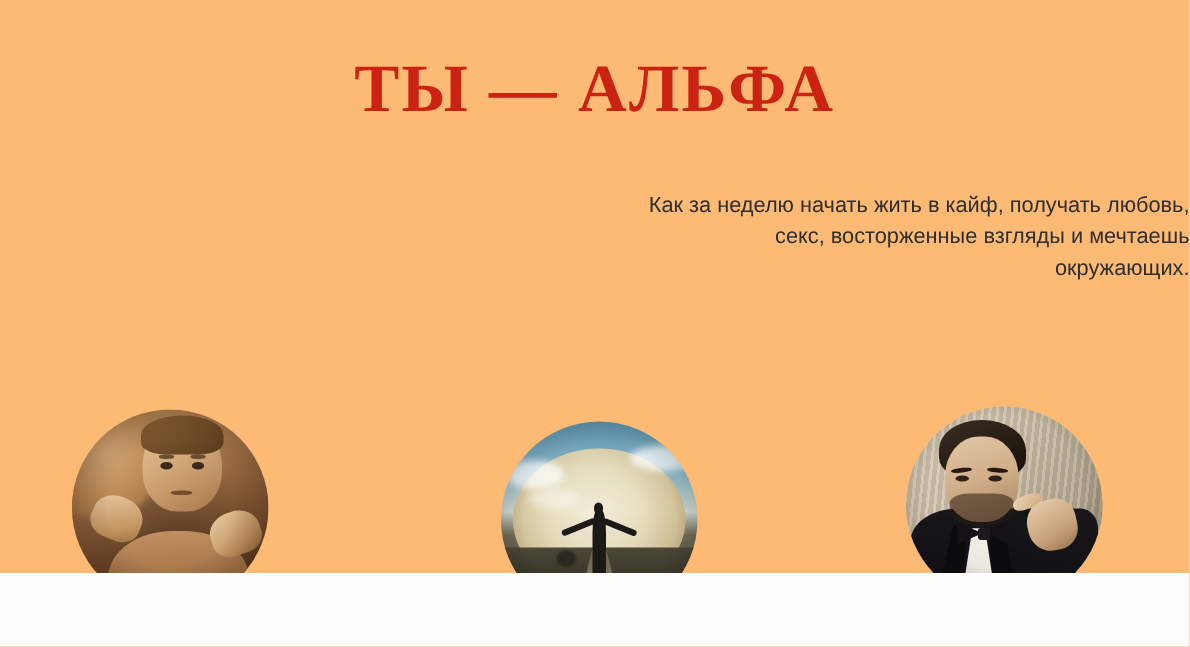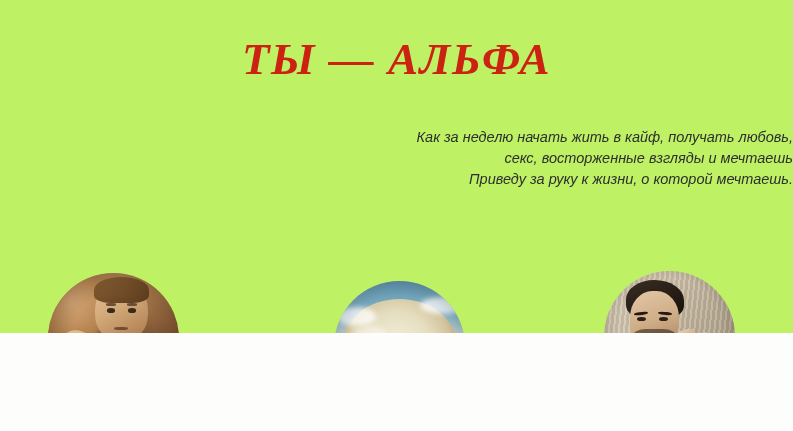--- a/index.html
+++ b/index.html
@@ -11,25 +11,24 @@
     width: 793px;
     height: 431px;
     overflow: hidden;
     background: #fdfdfb;
     font-family: "Liberation Sans", sans-serif;
     position: relative;
   }
 
   .page {
     width: 793px;
-    height: 333px;
+    height: 382px;
     position: relative;
-    background: #bef264;
+    background: #fdba74;
     overflow: hidden;
-    font-style: italic;
   }
 
   
   .hero-heading {
     position: absolute;
     top: 14px;
     left: 0;
     width: 793px;
     text-align: center;
     font-family: "Liberation Serif", "DejaVu Serif", serif;
@@ -367,21 +366,21 @@
 
 <div class="page">
 
   <h1 class="hero-heading">
     <span class="line-1">ТЫ — АЛЬФА</span>
   </h1>
 
   <div class="hero-subtitle">
     <span class="sub-line">Как за неделю начать жить в кайф, получать любовь,</span>
     <span class="sub-line">секс, восторженные взгляды и мечтаешь</span>
-    <span class="sub-line">Приведу за руку к жизни, о которой мечтаешь.</span>
+    <span class="sub-line">окружающих.</span>
   </div>
 
   <div class="circle-row">
 
     <div class="circle-slot slot-1">
       <div class="photo-circle ph-1" title="Мужчина без рубашки, женские руки на плечах">
         <div class="p1-backshoulder"></div>
         <div class="p1-torso"></div>
         <div class="p1-head"></div>
         <div class="p1-hair"></div>

